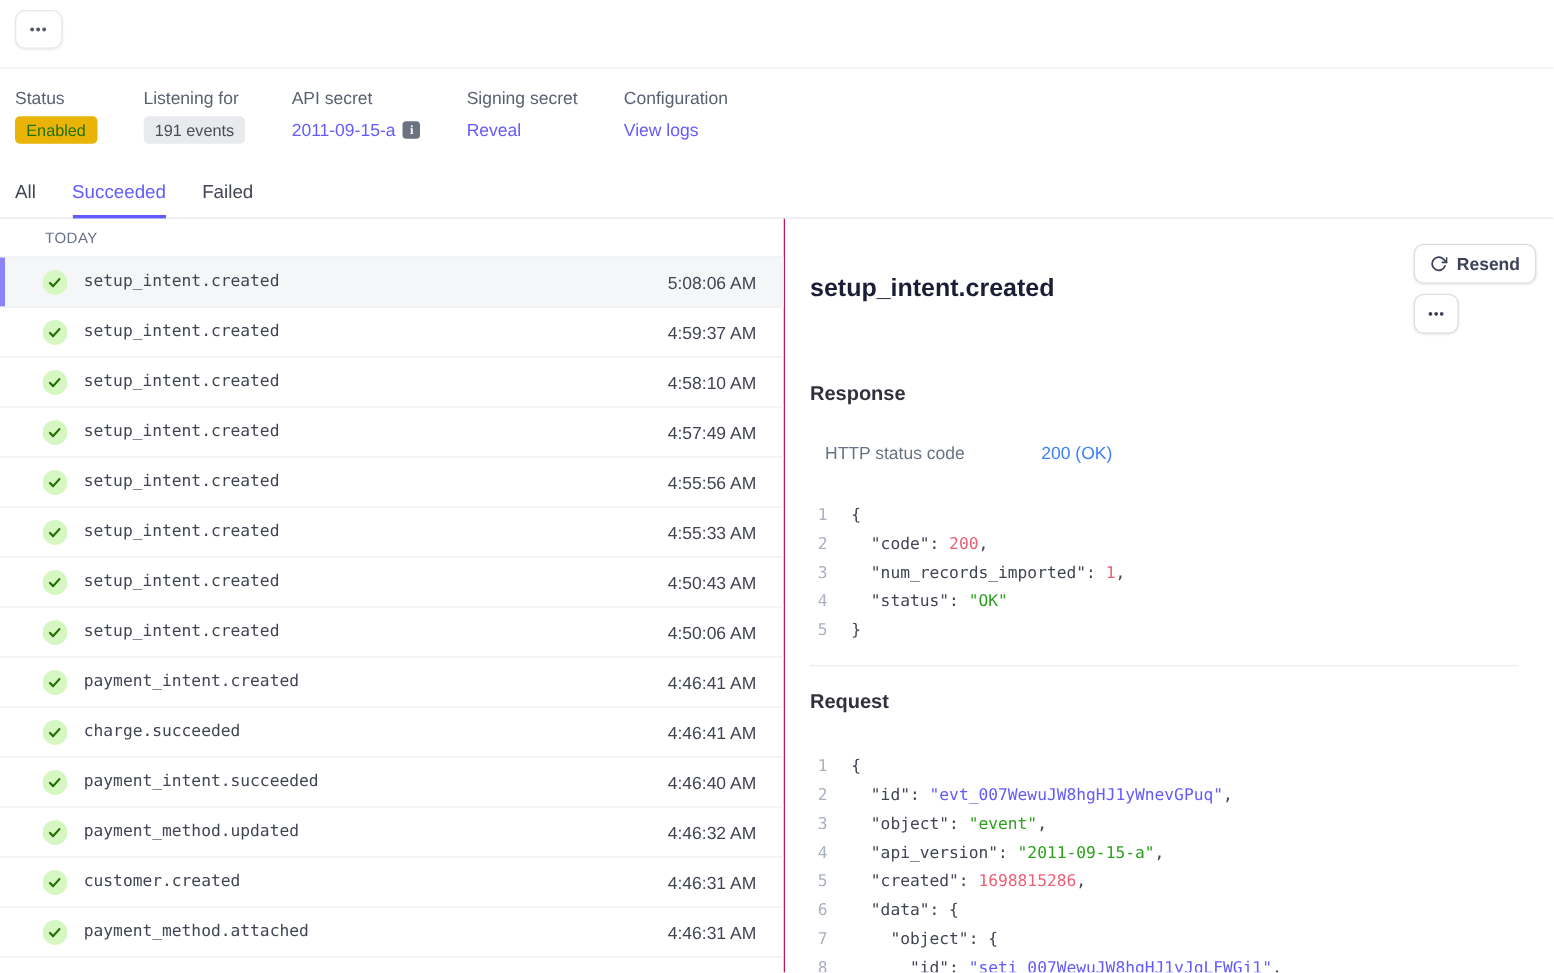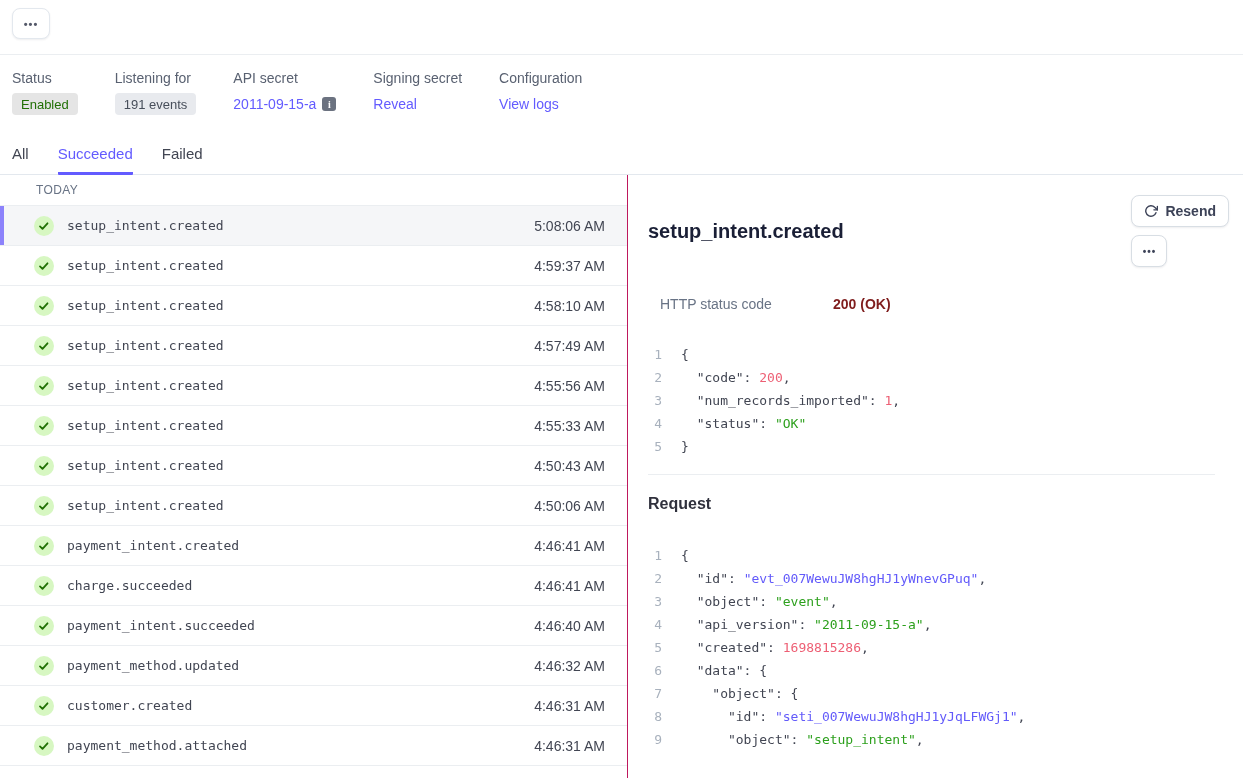--- a/index.html
+++ b/index.html
@@ -20,21 +20,21 @@
   .overflow-top { width:38px; height:31px; font-size:11px; letter-spacing:1px; }
 
   
   .summary { flex:0 0 auto; display:flex; align-items:flex-start; padding:15px 12px 0 12px; }
   .sum-col { display:flex; flex-direction:column; }
   .sum-label { font-size:14px; color:#596171; }
   .sum-value { margin-top:7px; font-size:14px; display:flex; align-items:center; height:22px; }
   .sum-div { width:1px; background:#e3e8ee; margin:2px 18px 0 18px; }
   .badge { display:inline-flex; align-items:center; height:22px; padding:0 9px;
     border-radius:4px; font-size:13px; font-weight:500; }
-  .badge-green { background:#e5e5e5; color:#217005; }
+  .badge-green { background:#eab308; color:#217005; }
   .badge-gray  { background:#e8eaee; color:#474e5a; }
   .link { color:#635bff; text-decoration:none; cursor:pointer; }
   .link-strong { font-weight:500; }
   .info-ic { display:inline-flex; align-items:center; justify-content:center;
     width:14px; height:14px; margin-left:6px; border-radius:3px;
     background:#6b7280; color:#fff; font-size:10px; font-weight:700;
     font-family:"Liberation Serif","DejaVu Serif",serif; cursor:pointer; }
 
   
   .tabs { flex:0 0 auto; margin-top:30px; padding:0 12px;
@@ -70,21 +70,21 @@
   .btn { display:inline-flex; align-items:center; gap:7px; height:32px;
     padding:0 12px; background:#fff; border:1px solid #d8dee4; border-radius:8px;
     box-shadow:0 1px 2px rgba(20,30,50,.08); font-size:14px; font-weight:600;
     color:#3c4257; cursor:pointer; }
   .overflow-detail { width:36px; justify-content:center; padding:0;
     font-size:10px; letter-spacing:1px; font-weight:700; }
   .section-heading { font-size:16px; font-weight:700; color:#30313d; }
   .response-heading { margin-top:40px; }
   .status-row { margin-top:29px; display:flex; padding-left:12px; font-size:14px; }
   .status-label { color:#687385; width:173px; flex:0 0 173px; }
-  .status-value { color:#7f1d1d;font-weight:bold; }
+  .status-value { color:#3b82f6; }
   .code-block { margin-top:31px; font-family:"DejaVu Sans Mono","Liberation Mono",monospace;
     font-size:13px; line-height:23px; }
   .code-line { display:flex; white-space:pre; }
   .ln-no { width:14px; flex:0 0 14px; text-align:right; color:#a8b1bd;
     margin-right:19px; user-select:none; }
   .tok-p { color:#414552; }
   .tok-n { color:#ed5f74; }
   .tok-g { color:#2da01d; }
   .tok-u { color:#625afa; }
   .hr { border:none; border-top:1px solid #ebeef1; margin:16px 14px 0 0; }
@@ -287,20 +287,21 @@
               <path d="M20.49 15a9 9 0 1 1-2.12-9.36L23 10"></path>
             </svg>
           <span>Resend</span>
         </button>
         <button class="btn overflow-detail">
           <span>•••</span>
         </button>
       </div>
     </div>
 
+    <div class="section-heading response-heading">Response</div>
 
     <div class="status-row">
       <span class="status-label">HTTP status code</span>
       <span class="status-value">200 (OK)</span>
     </div>
 
     <div class="code-block">
   <div class="code-line">
     <span class="ln-no">1</span>
     <span class="ln-code"><span class="tok-p">{</span></span>

